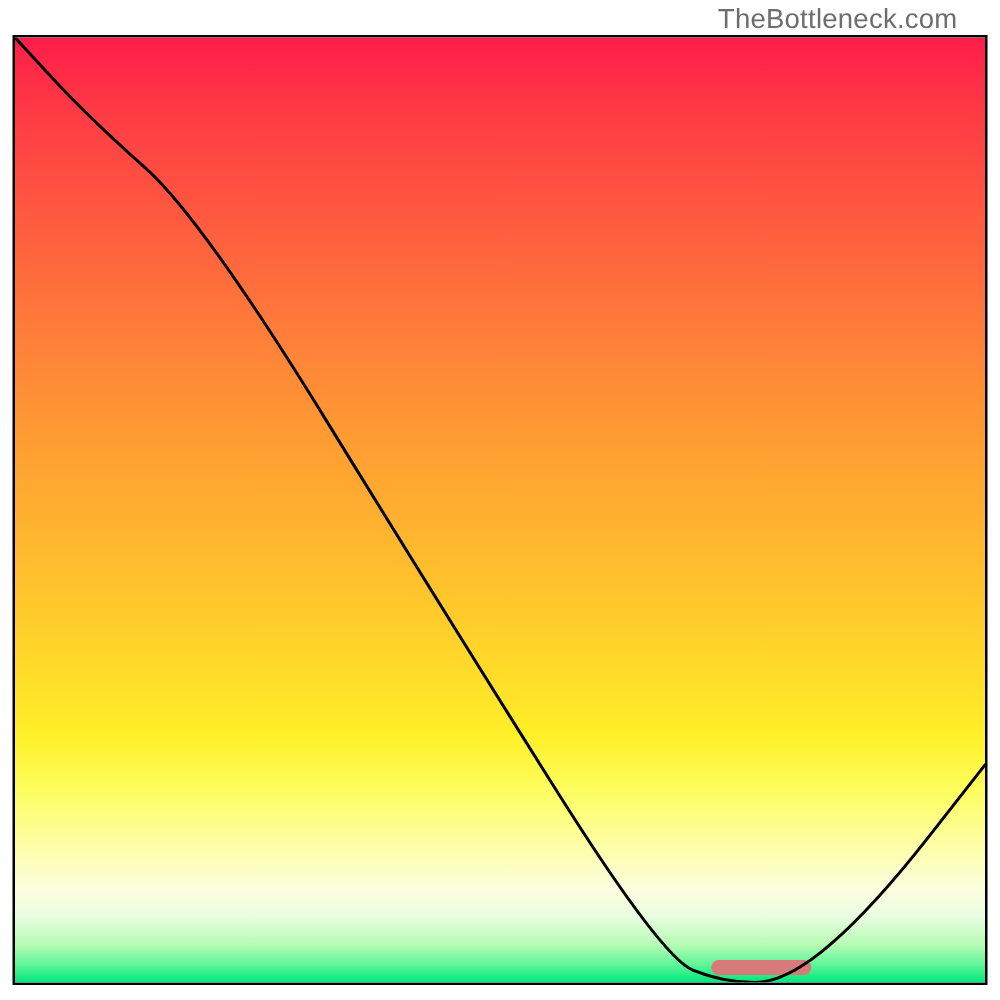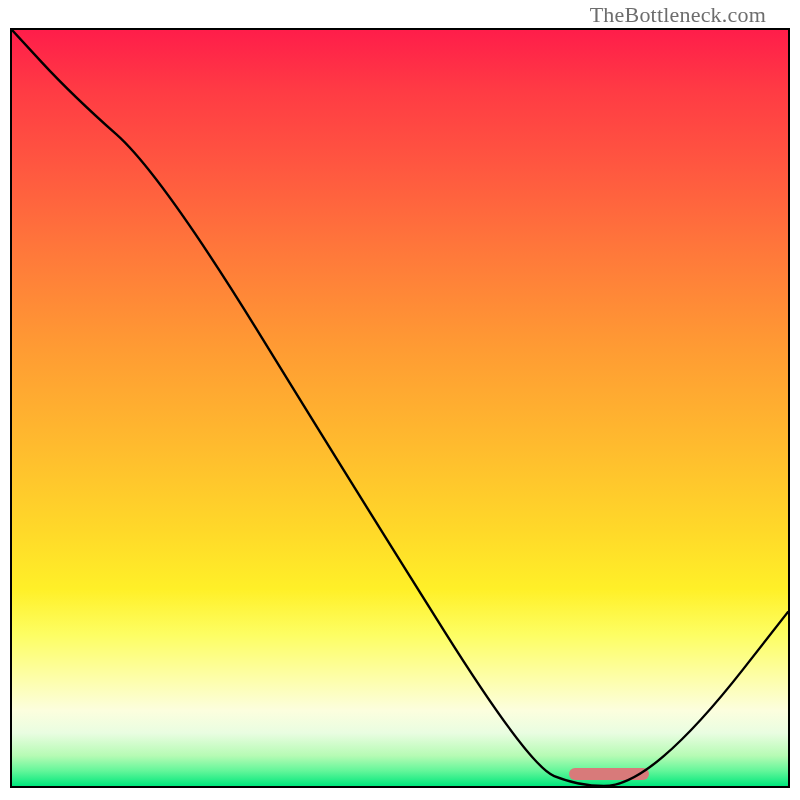--- a/index.html
+++ b/index.html
@@ -9,21 +9,20 @@
     height: 800px;
     overflow: hidden;
     background: #fff;
     font-family: Arial, Helvetica, sans-serif;
   }
   .frame {
     position: relative;
     width: 780px;
     height: 800px;
     box-sizing: border-box;
-    font-family: Liberation Serif, serif;
   }
   .watermark {
     position: absolute;
     top: 2px;
     right: 14px;
     color: #6d6d6d;
     font-size: 22px;
     font-weight: 400;
     letter-spacing: 0.2px;
     z-index: 5;

